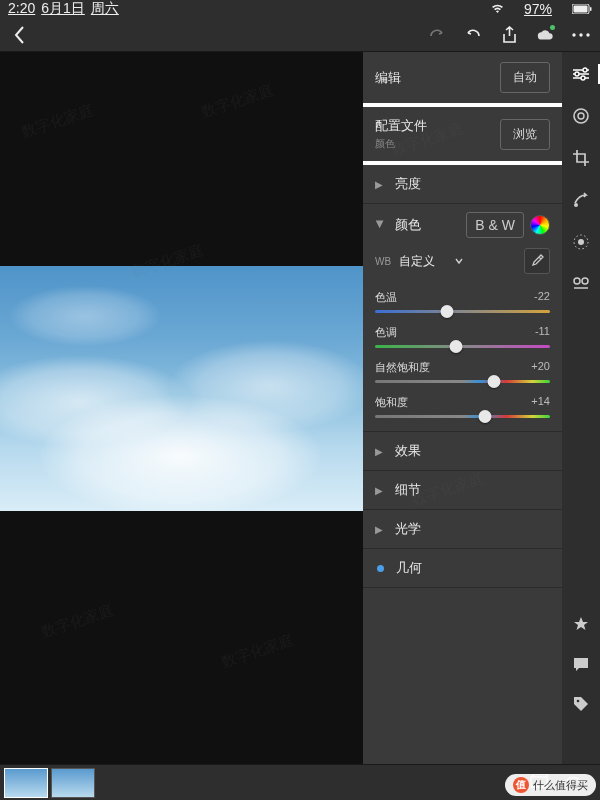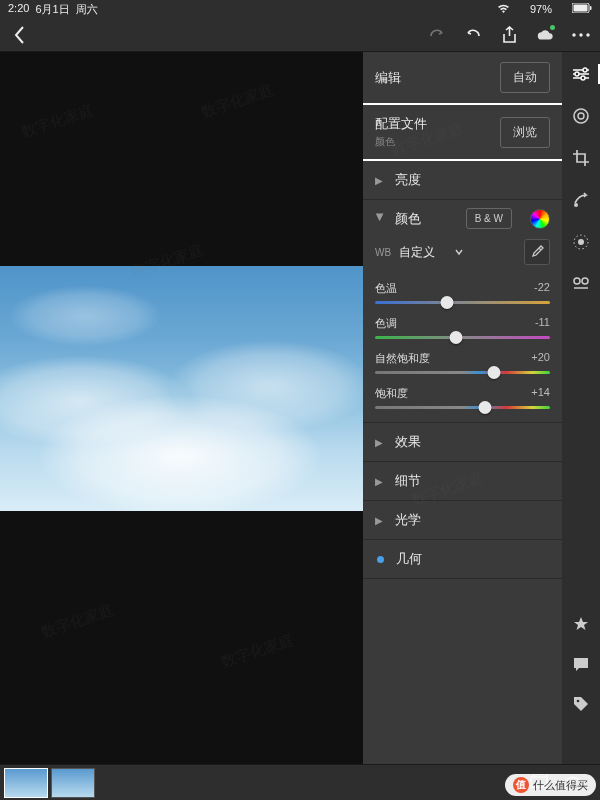--- a/index.html
+++ b/index.html
@@ -1,39 +1,39 @@
 <!DOCTYPE html>
 <html><head>
 <meta charset="utf-8">
 <style>
   *{box-sizing:border-box;margin:0;padding:0;font-family:-apple-system,"PingFang SC",sans-serif;}
   body{width:600px;height:800px;background:#1a1a1a;color:#ccc;font-size:12px;overflow:hidden;position:relative;}
-  .status-bar{height:18px;background:#2e2e2e;display:flex;align-items:center;padding:8px 8px;font-size:11px;color:#eee;}
+  .status-bar{height:18px;background:#2e2e2e;display:flex;align-items:center;padding:8px 8px;font-size:14px;color:#eee;text-decoration:underline;}
   .status-left{flex:1;display:flex;gap:6px;}
   .status-right{display:flex;align-items:center;gap:20px;}
   .wifi-icon{display:inline-flex;}
   .top-bar{height:34px;background:#2e2e2e;display:flex;align-items:center;padding:0 10px;border-bottom:1px solid #1a1a1a;}
   .top-left{flex:1;}
   .top-right{display:flex;align-items:center;gap:18px;}
   .top-icon{color:#ddd;display:flex;align-items:center;justify-content:center;width:18px;height:18px;}
   .main{display:flex;height:712px;}
   .canvas{width:363px;background:#101010;position:relative;display:flex;align-items:center;justify-content:center;}
   .sky{width:363px;height:245px;background:linear-gradient(180deg,#4f94c9 0%,#6ba8d4 30%,#8fc2e0 55%,#b8daee 75%,#d9edf7 100%);position:relative;overflow:hidden;margin-top:-40px;}
   .cloud{position:absolute;background:radial-gradient(ellipse at center,rgba(255,255,255,.9)0%,rgba(255,255,255,.45)50%,transparent 72%);border-radius:50%;}
   .panel{width:199px;background:#3a3a3a;display:flex;flex-direction:column;overflow:hidden;}
-  .panel-row{display:flex;align-items:center;padding:10px 12px;border-bottom:2px solid #ffffff;}
+  .panel-row{display:flex;align-items:center;padding:10px 12px;border-bottom:4px solid #ffffff;}
   .row-label{flex:1;color:#e8e8e8;font-size:13px;}
   .row-sub{font-size:10px;color:#888;margin-top:2px;}
   .btn{border:1px solid #666;background:#3a3a3a;color:#ddd;padding:6px 12px;font-size:12px;border-radius:3px;}
   .chev{width:10px;color:#999;margin-right:10px;font-size:10px;display:inline-flex;}
   .chev.down{transform:rotate(90deg);}
   .section-hdr{display:flex;align-items:center;padding:10px 12px;border-bottom:1px solid #2a2a2a;}
   .section-hdr .row-label{font-size:13px;}
   .color-hdr{display:flex;align-items:center;padding:8px 12px 4px;}
-  .bw-btn{border:1px solid #666;padding:4px 8px;font-size:10px;color:#ccc;border-radius:3px;margin-right:18px;}
+  .bw-btn{border:1px solid #666;padding:4px 8px;font-size:14px;color:#ccc;border-radius:3px;margin-right:6px;}
   .color-wheel{width:20px;height:20px;border-radius:50%;background:conic-gradient(red,orange,yellow,lime,cyan,blue,magenta,red);border:1px solid #555;}
   .wb-row{display:flex;align-items:center;padding:6px 12px 10px;}
   .wb-label{color:#999;font-size:10px;margin-right:8px;}
   .wb-val{color:#e8e8e8;font-size:12px;flex:1;display:flex;align-items:center;gap:20px;}
   .eyedrop{width:26px;height:26px;border:1px solid #555;background:#333;border-radius:3px;display:flex;align-items:center;justify-content:center;color:#ccc;}
   .slider-group{padding:6px 12px;}
   .slider-top{display:flex;justify-content:space-between;font-size:11px;margin-bottom:5px;}
   .slider-name{color:#ddd;}
   .slider-val{color:#bbb;text-align:right;}
   .slider-track{height:3px;border-radius:2px;position:relative;margin-top:3px;}

